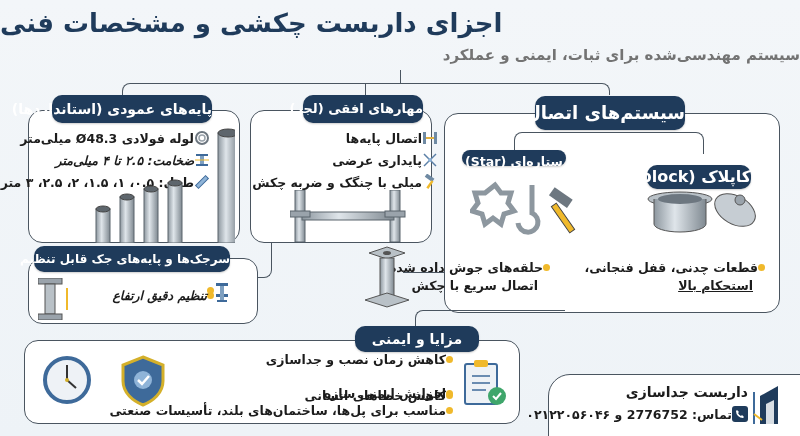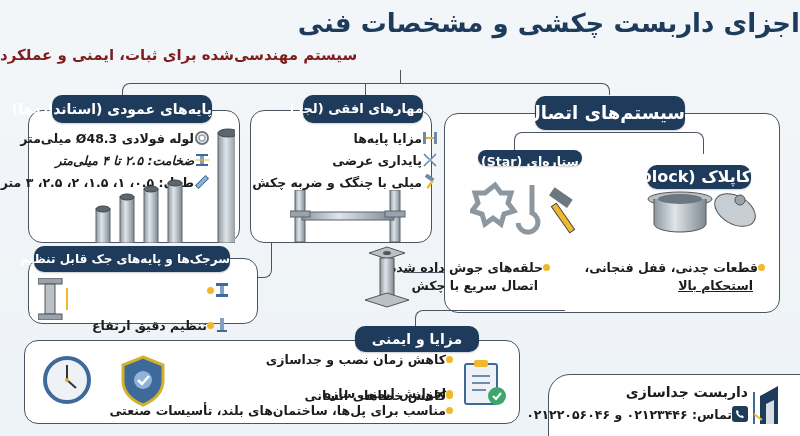--- a/index.html
+++ b/index.html
@@ -5,26 +5,26 @@
   * { box-sizing: border-box; margin: 0; padding: 0; }
   html, body { width: 800px; height: 436px; overflow: hidden; }
   body {
     background: linear-gradient(180deg, #f3f6f9 0%, #eef3f7 100%);
     font-family: "DejaVu Sans", "Liberation Sans", sans-serif;
     color: #1c1c1c;
     position: relative;
   }
   .abs { position: absolute; }
   .title {
-    left: 0; top: 8px; width: 800px; text-align: right;
+    left: 0; top: 8px; width: 800px; text-align: left;
     font-size: 26px; font-weight: bold; color: #1f3b5b; direction: rtl;
   }
   .subtitle {
-    left: 0; top: 46px; width: 800px; text-align: left;
-    font-size: 15px; font-weight: bold; color: #7f1d1d; direction: rtl;
+    left: 0; top: 46px; width: 800px; text-align: right;
+    font-size: 15px; font-weight: bold; color: #737373; direction: rtl;
   }
   .box {
     position: absolute; background: #fff; border: 1.5px solid #4a5560;
     border-radius: 14px;
   }
   .pill {
     position: absolute; background: #1f3b5b; color: #fff; font-weight: bold;
     border-radius: 10px; text-align: center; direction: rtl; white-space: nowrap;
     box-shadow: 0 1px 2px rgba(0,0,0,0.2);
   }
@@ -102,21 +102,21 @@
 <div class="box" style="left:250px;top:110px;width:182px;height:133px;"></div>
 <div class="pill" style="left:303px;top:95px;width:120px;height:28px;line-height:28px;font-size:13px;">مهارهای افقی (لجر)</div>
 <div class="item" style="right:362px;top:130px;">
   <span class="ico">
       <svg viewBox="0 0 16 16">
         <rect x="1" y="2" width="3" height="12" fill="#6f8aa3"></rect>
         <rect x="12" y="2" width="3" height="12" fill="#6f8aa3"></rect>
         <rect x="4" y="7" width="8" height="2" fill="#e0b040"></rect>
       </svg>
     </span>
-  <span class="txt">مزایا پایه‌ها</span>
+  <span class="txt">اتصال پایه‌ها</span>
 </div>
 <div class="item" style="right:362px;top:152px;">
   <span class="ico">
       <svg viewBox="0 0 16 16">
         <line x1="2" y1="2" x2="14" y2="14" stroke="#5a7fa6" stroke-width="1.5"></line>
         <line x1="14" y1="2" x2="2" y2="14" stroke="#5a7fa6" stroke-width="1.5"></line>
         <circle cx="8" cy="8" r="2" fill="#8fb4d8"></circle>
       </svg>
     </span>
   <span class="txt">پایداری عرضی</span>
@@ -134,21 +134,21 @@
   <rect x="5" y="0" width="10" height="52" fill="url(#pg)" stroke="#5a646c"></rect>
   <rect x="100" y="0" width="10" height="52" fill="url(#pg)" stroke="#5a646c"></rect>
   <rect x="12" y="22" width="92" height="8" fill="url(#pg)" stroke="#5a646c"></rect>
   <rect x="0" y="21" width="20" height="6" fill="#9aa3ab" stroke="#5a646c"></rect>
   <rect x="95" y="21" width="20" height="6" fill="#9aa3ab" stroke="#5a646c"></rect>
 </svg>
 
 <div class="box" style="left:444px;top:113px;width:336px;height:200px;"></div>
 <div class="pill" style="left:535px;top:96px;width:150px;height:34px;line-height:34px;font-size:18px;">سیستم‌های اتصال</div>
 <div class="line" style="left:514px;top:132px;width:190px;height:22px;border-top-width:1.5px;border-left-width:1.5px;border-right-width:1.5px;border-radius:8px 8px 0 0;"></div>
-<div class="pill" style="left:462px;top:150px;width:104px;height:16px;line-height:24px;font-size:12.5px;margin-left:16px;">ستاره‌ای (Star)</div>
+<div class="pill" style="left:462px;top:150px;width:104px;height:16px;line-height:24px;font-size:12.5px;">ستاره‌ای (Star)</div>
 <div class="pill" style="left:647px;top:165px;width:104px;height:24px;line-height:24px;font-size:16px;">کاپلاک (Cuplock)</div>
 
 <svg class="abs" style="left:470px;top:180px;" width="120" height="65" viewBox="0 0 120 65">
   <path d="M25 5 l6 8 l10 0 l-3 10 l6 8 l-10 3 l-3 10 l-8 -6 l-8 6 l-3 -10 l-10 -3 l6 -8 l-3 -10 l10 0 z" fill="none" stroke="#8d979f" stroke-width="5"></path>
   <path d="M62 5 v28 a10 10 0 1 1 -14 10" fill="none" stroke="#8d979f" stroke-width="5"></path>
   <rect x="80" y="12" width="22" height="10" fill="#6d7780" transform="rotate(35 90 17)"></rect>
   <rect x="90" y="22" width="6" height="32" fill="#f0b92b" stroke="#444" transform="rotate(-35 93 38)"></rect>
 </svg>
 <svg class="abs" style="left:640px;top:185px;" width="120" height="60" viewBox="0 0 120 60">
   <ellipse cx="40" cy="14" rx="32" ry="7" fill="#b9c1c7" stroke="#555"></ellipse>
@@ -187,21 +187,21 @@
 <div class="item" style="right:570px;top:282px;">
   <span class="ico">
       <svg viewBox="0 0 16 16">
         <rect x="2" y="1" width="12" height="3" fill="#3e6a9a"></rect>
         <rect x="6" y="4" width="4" height="8" fill="#7fa0c0"></rect>
         <rect x="2" y="12" width="12" height="3" fill="#3e6a9a"></rect>
       </svg>
     </span>
   <span class="dot"></span>
 </div>
-<div class="item" style="right:570px;top:317px;">
+<div class="item" style="right:570px;top:287px;font-style:italic;">
   <span class="ico">
       <svg viewBox="0 0 16 16">
         <rect x="6" y="1" width="4" height="12" fill="#7fa0c0"></rect>
         <rect x="3" y="13" width="10" height="2" fill="#3e6a9a"></rect>
       </svg>
     </span>
   <span class="dot"></span>
   <span class="txt">تنظیم دقیق ارتفاع</span>
 </div>
 
@@ -260,14 +260,14 @@
   <line x1="2" y1="30" x2="10" y2="36" stroke="#f0b92b" stroke-width="2"></line>
 </svg>
 <div class="abs txt" style="right:52px;top:384px;font-size:14px;font-weight:bold;">داربست جداسازی</div>
 <div class="item" style="right:52px;top:406px;font-size:12.5px;">
   <span class="ico">
       <svg viewBox="0 0 16 16">
         <rect x="0" y="0" width="16" height="16" rx="3" fill="#1f3b5b"></rect>
         <path d="M5 4 l2 2 l-1 1 a5 5 0 0 0 3 3 l1 -1 l2 2 l-1 1 a7 7 0 0 1 -7 -7 z" fill="#fff"></path>
       </svg>
     </span>
-  <span class="txt">تماس: ۰۲۱۲۳۴۴۶ و ۰۲۱۲۲۰۵۶۰۴۶</span>
+  <span class="txt">تماس: 2776752 و ۰۲۱۲۲۰۵۶۰۴۶</span>
 </div>
 
 </body></html>

